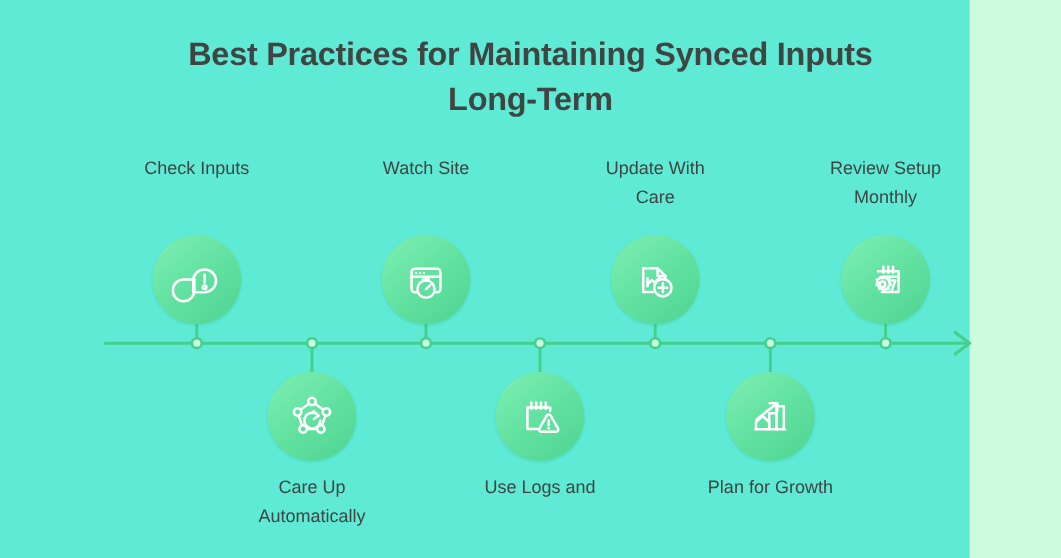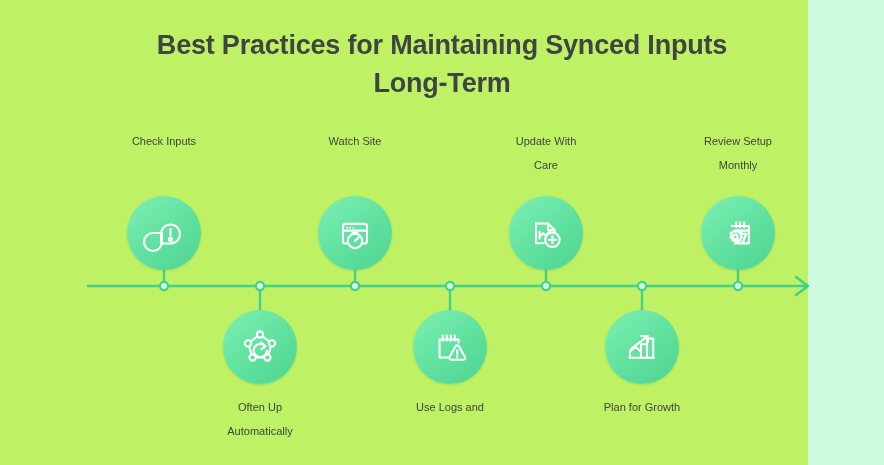--- a/index.html
+++ b/index.html
@@ -13,21 +13,21 @@
     overflow: hidden;
     background: #ccfcdd;
     font-family: "Liberation Sans", sans-serif;
     -webkit-font-smoothing: antialiased;
   }
 
   #infographic {
     position: relative;
     width: 808px;
     height: 465px;
-    background: #bef264;
+    background: #5eead4;
   }
 
   
   .title-block {
     position: absolute;
     left: 0;
     top: 26px;
     width: 884px;
     text-align: center;
   }
@@ -72,21 +72,21 @@
   }
   .bubble svg {
     display: block;
   }
 
   .caption {
     position: absolute;
     width: 180px;
     left: -90px;
     text-align: center;
-    font-size: 11px;
+    font-size: 15px;
     line-height: 24px;
     color: #3f4543;
   }
 
   
   .node.up .bubble  { top: 196px; }
   .node.up .caption { top: 129px; }
 
   
   .node.down .bubble  { top: 310px; }
@@ -154,21 +154,21 @@
         <circle cx="28.4" cy="31.5" r="3.1" fill="#5fe0a0"></circle>
         <circle cx="13.6" cy="31.5" r="3.1" fill="#5fe0a0"></circle>
         <circle cx="9" cy="17.4" r="3.1" fill="#5fe0a0"></circle>
         <path d="M26.3 20.3 a6.6 6.6 0 1 0 1.5 4.2"></path>
         <polyline points="22.3,16.6 26.5,20.4 22.6,23.1"></polyline>
       </g>
     </svg>
           </span>
         </div>
         <div class="caption">
-          <div>Often Up</div>
+          <div>Care Up</div>
           <div>Automatically</div>
         </div>
       </div>
       <div class="node up" style="left: 355px;">
         <div class="bubble">
           <span>
     <svg width="42" height="42" viewBox="0 0 42 42">
       <g stroke="#ffffff" fill="none" stroke-width="2.1" stroke-linecap="round" stroke-linejoin="round">
         <path d="M9 14.5 a2.6 2.6 0 0 1 2.6 -2.6 h18.8 a2.6 2.6 0 0 1 2.6 2.6 v14.4 a2.6 2.6 0 0 1 -2.6 2.6 h-3"></path>
         <path d="M14.5 31.5 h-2.9 A2.6 2.6 0 0 1 9 28.9 v-14.4"></path>

